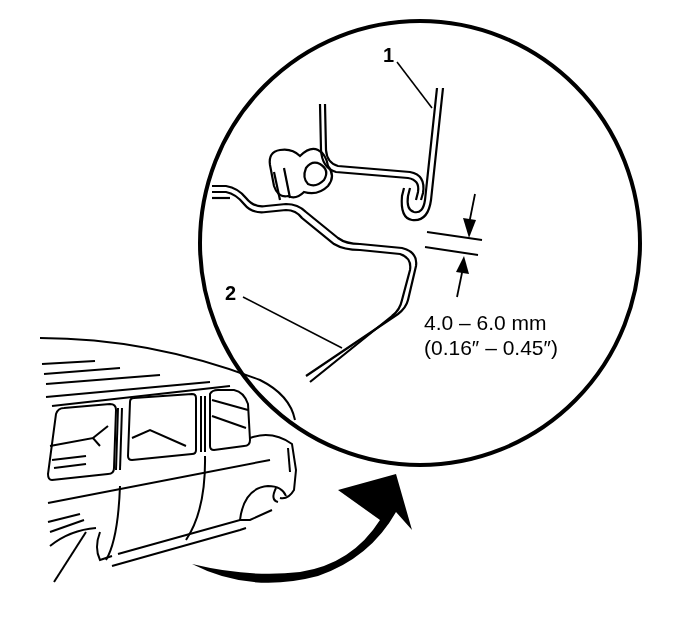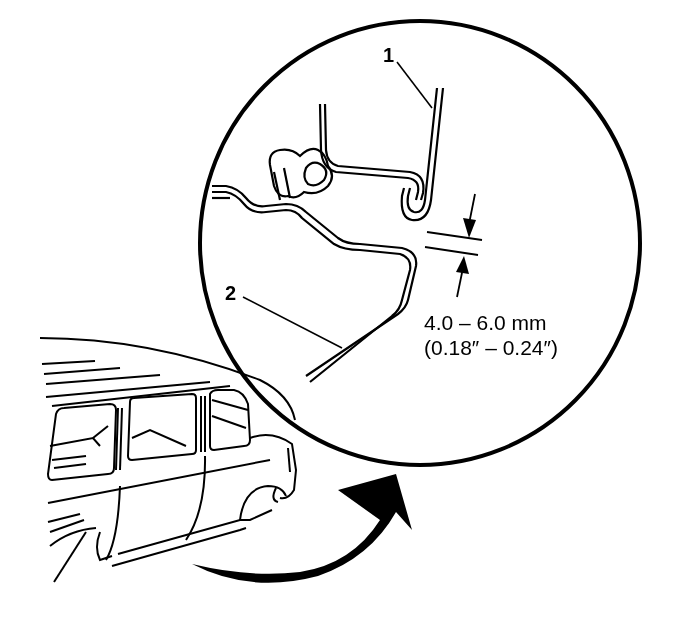--- a/index.html
+++ b/index.html
@@ -99,13 +99,13 @@
     <line x1="54" y1="582" x2="86" y2="532"></line>
   </g>
 
   <path fill="#000" stroke="none" d="M192,564 Q250,578 300,572 Q352,564 380,520 L338,490 L396,474 L412,530 L396,512 Q370,558 318,576 Q250,594 192,564 Z"></path>
 </svg>
 
 <div class="lbl callout" style="left:383px; top:44px;">1</div>
 <div class="lbl callout" style="left:225px; top:282px;">2</div>
 
 <div class="lbl dim" style="left:424px; top:310px;text-align:center;">4.0 – 6.0 mm</div>
-<div class="lbl dim" style="left:424px; top:335px;">(0.18″ – 0.24″)</div>
+<div class="lbl dim" style="left:424px; top:335px;">(0.16″ – 0.45″)</div>
 
 </body></html>

